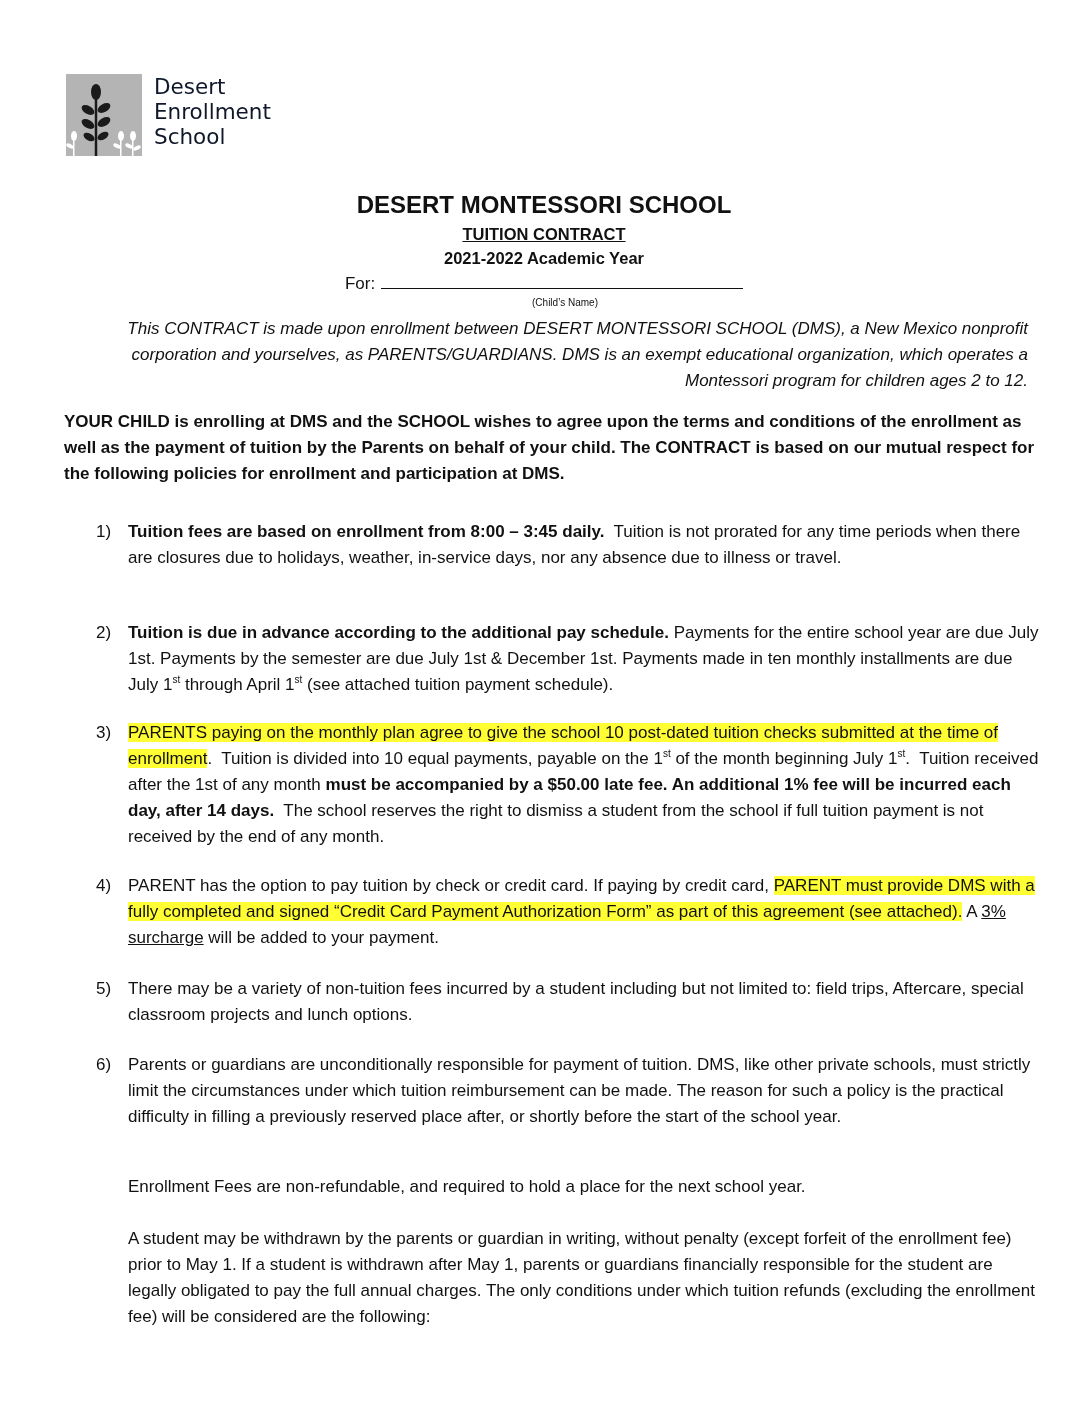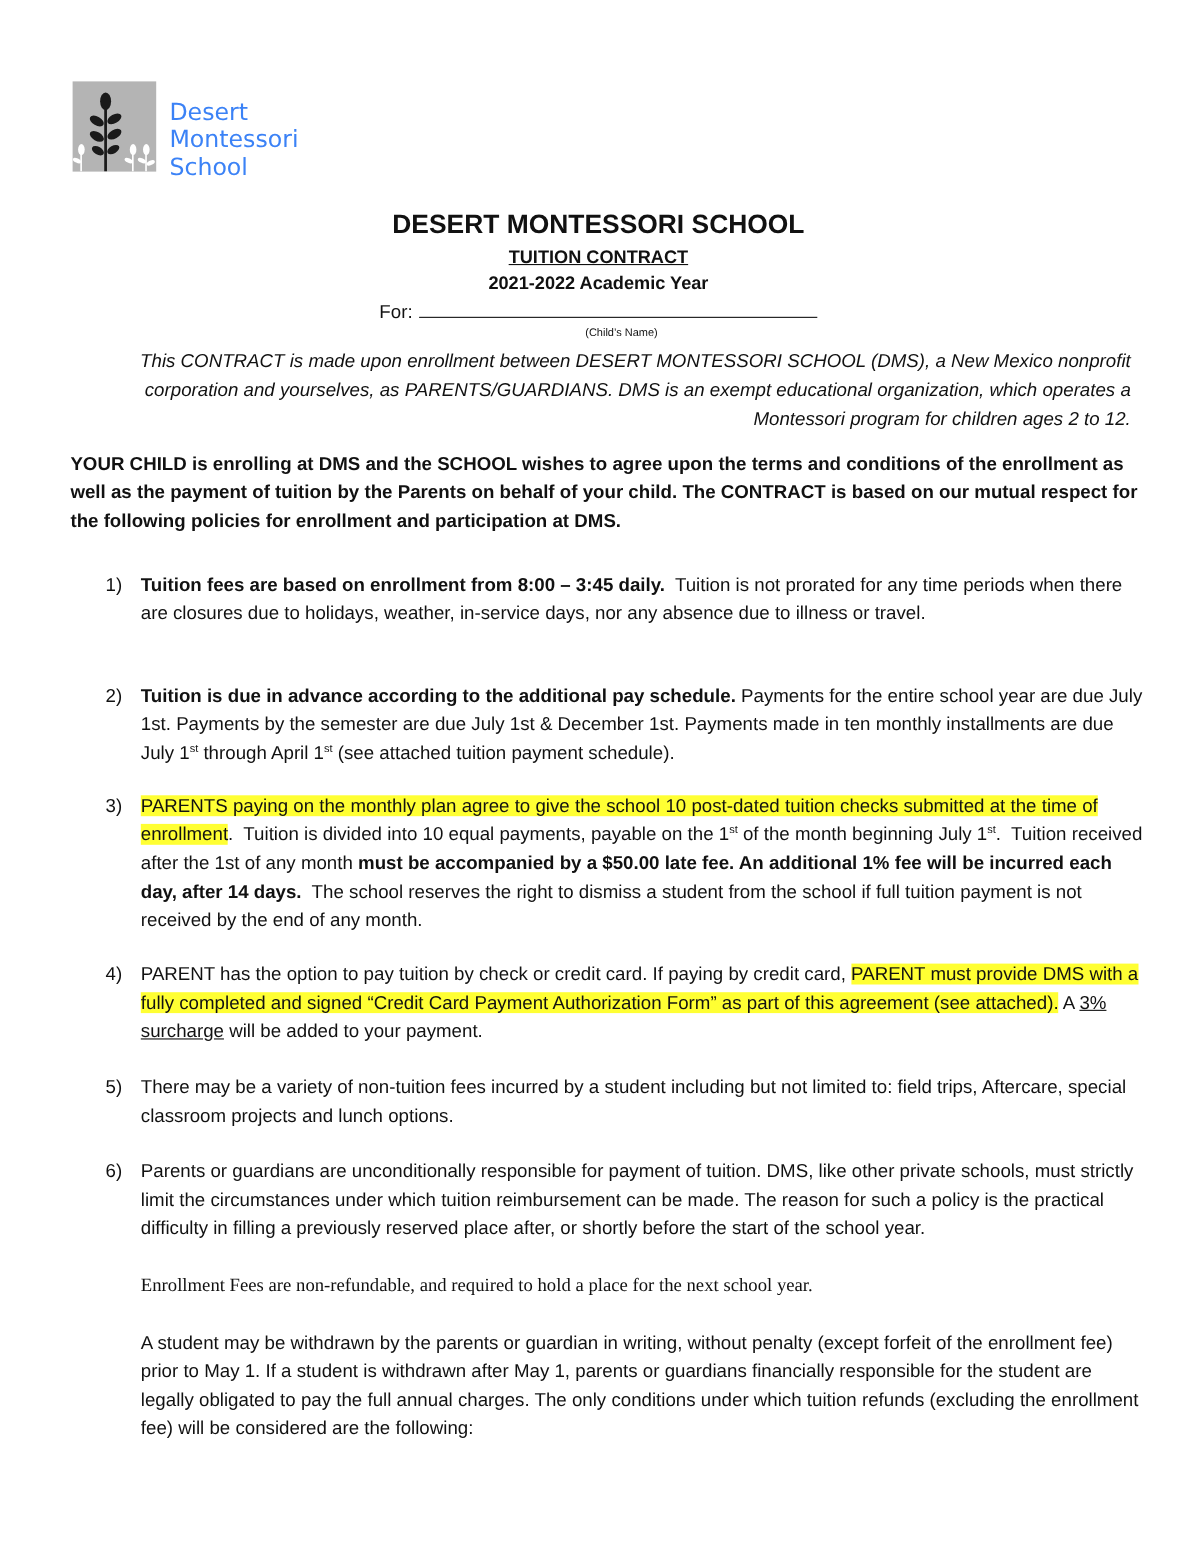--- a/index.html
+++ b/index.html
@@ -3,21 +3,21 @@
 <meta charset="utf-8">
 <style>
   html, body { margin: 0; padding: 0; background: #ffffff; }
   body {
     width: 1088px; height: 1408px; position: relative; overflow: hidden;
     font-family: "Liberation Sans", sans-serif; color: #111;
   }
   .logo { position: absolute; left: 66px; top: 74px; display: flex; align-items: flex-start; }
   .logo-box { width: 76px; height: 82px; background: #b4b4b4; position: relative; }
   .logo-box svg { position: absolute; left: 0; top: 0; }
-  .logo-text { margin-left: 12px; margin-top: 16px; font-size: 21.5px; line-height: 25px; color: #3b82f6; font-family: "DejaVu Sans", sans-serif; }
+  .logo-text { margin-left: 12px; margin-top: 0; font-size: 21.5px; line-height: 25px; color: #0f172a; font-family: "DejaVu Sans", sans-serif; }
   .logo-text div { white-space: nowrap; }
 
   .header { position: absolute; left: 0; width: 1088px; top: 190px; text-align: center; }
   .title { font-weight: bold; font-size: 24px; line-height: 30px; }
   .subtitle { font-weight: bold; font-size: 16.5px; line-height: 24px; text-decoration: underline; margin-top: 2px; }
   .year { font-weight: bold; font-size: 16.5px; line-height: 24px; }
   .for-line { font-size: 17px; line-height: 22px; margin-top: 3px; }
   .for-line .blank { display: inline-block; width: 362px; border-bottom: 1.5px solid #111; height: 14px; vertical-align: baseline; margin-left: 6px; }
   .child-name { font-size: 10px; line-height: 14px; margin-top: 1px; padding-left: 42px; }
 
@@ -56,21 +56,21 @@
         <ellipse cx="51" cy="72" rx="4" ry="2" transform="rotate(25 51 72)"></ellipse>
         <ellipse cx="67" cy="62" rx="3" ry="5"></ellipse>
         <rect x="66" y="64" width="1.5" height="18"></rect>
         <ellipse cx="63" cy="72" rx="4" ry="2" transform="rotate(25 63 72)"></ellipse>
         <ellipse cx="71" cy="74" rx="4" ry="2" transform="rotate(-25 71 74)"></ellipse>
       </g>
     </svg>
   </div>
   <div class="logo-text">
     <div>Desert</div>
-    <div>Montessori</div>
+    <div>Enrollment</div>
     <div>School</div>
   </div>
 </div>
 
 <div class="header">
   <div class="title">DESERT MONTESSORI SCHOOL</div>
   <div class="subtitle">TUITION CONTRACT</div>
   <div class="year">2021-2022 Academic Year</div>
   <div class="for-line">
     <span>For:</span><span class="blank"></span>
@@ -113,16 +113,16 @@
   <li>
     <span class="num">5)</span>
     <span>There may be a variety of non-tuition fees incurred by a student including but not limited to: field trips, Aftercare, special classroom projects and lunch options.</span>
   </li>
 </ul>
 
 <ul class="list" style="top:1052px;">
   <li>
     <span class="num">6)</span>
     <p class="para">Parents or guardians are unconditionally responsible for payment of tuition. DMS, like other private schools, must strictly limit the circumstances under which tuition reimbursement can be made. The reason for such a policy is the practical difficulty in filling a previously reserved place after, or shortly before the start of the school year.</p>
-    <p class="para" style="margin-top:26px;font-family:Liberation Serif, serif;">Enrollment Fees are non-refundable, and required to hold a place for the next school year.</p>
+    <p class="para" style="margin-top:44px;">Enrollment Fees are non-refundable, and required to hold a place for the next school year.</p>
     <p class="para" style="margin-top:26px;">A student may be withdrawn by the parents or guardian in writing, without penalty (except forfeit of the enrollment fee) prior to May 1.  If a student is withdrawn after May 1, parents or guardians financially responsible for the student are legally obligated to pay the full annual charges. The only conditions under which tuition refunds (excluding the enrollment fee) will be considered are the following:</p>
   </li>
 </ul>
 
 </body></html>

